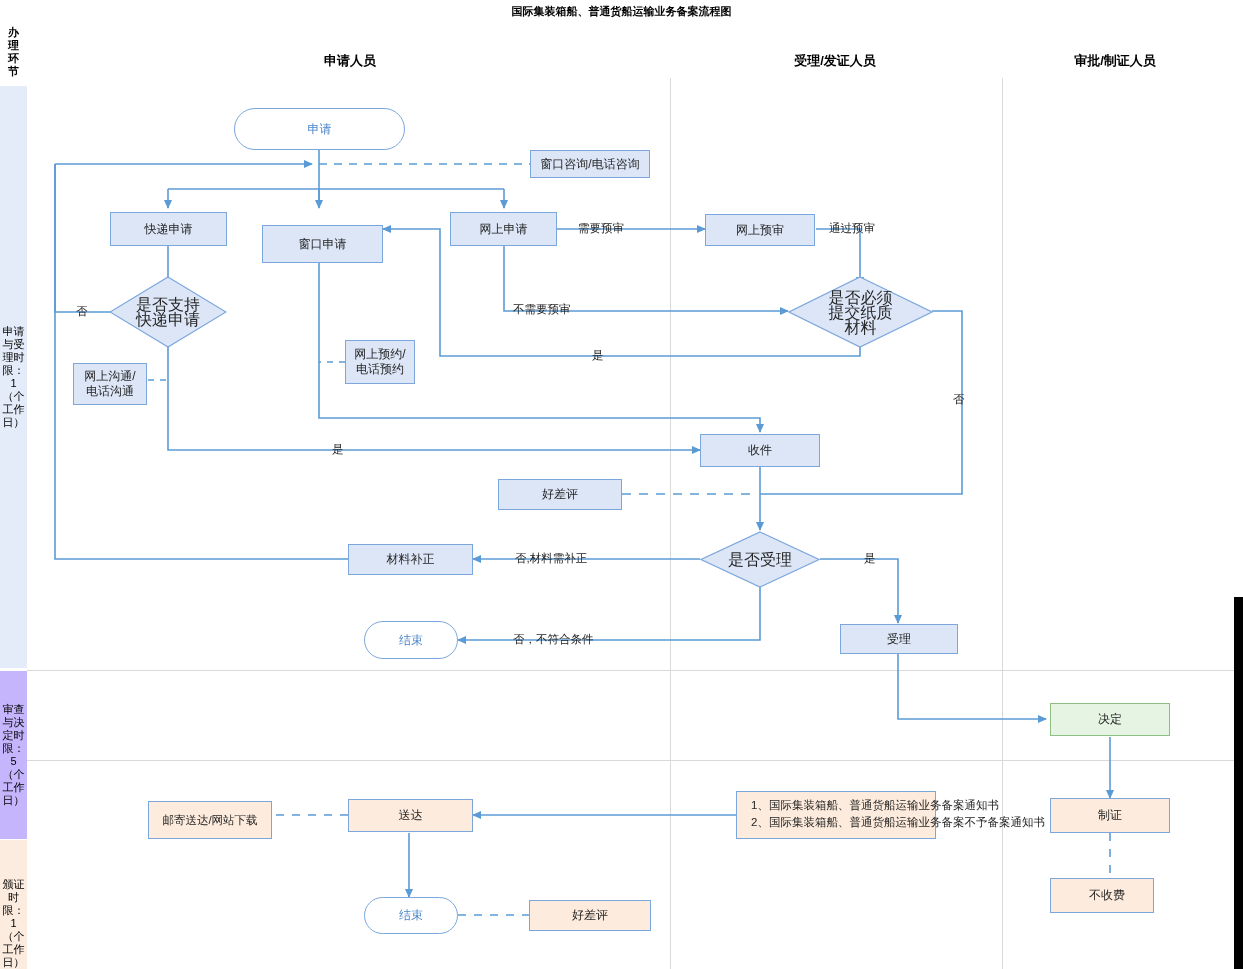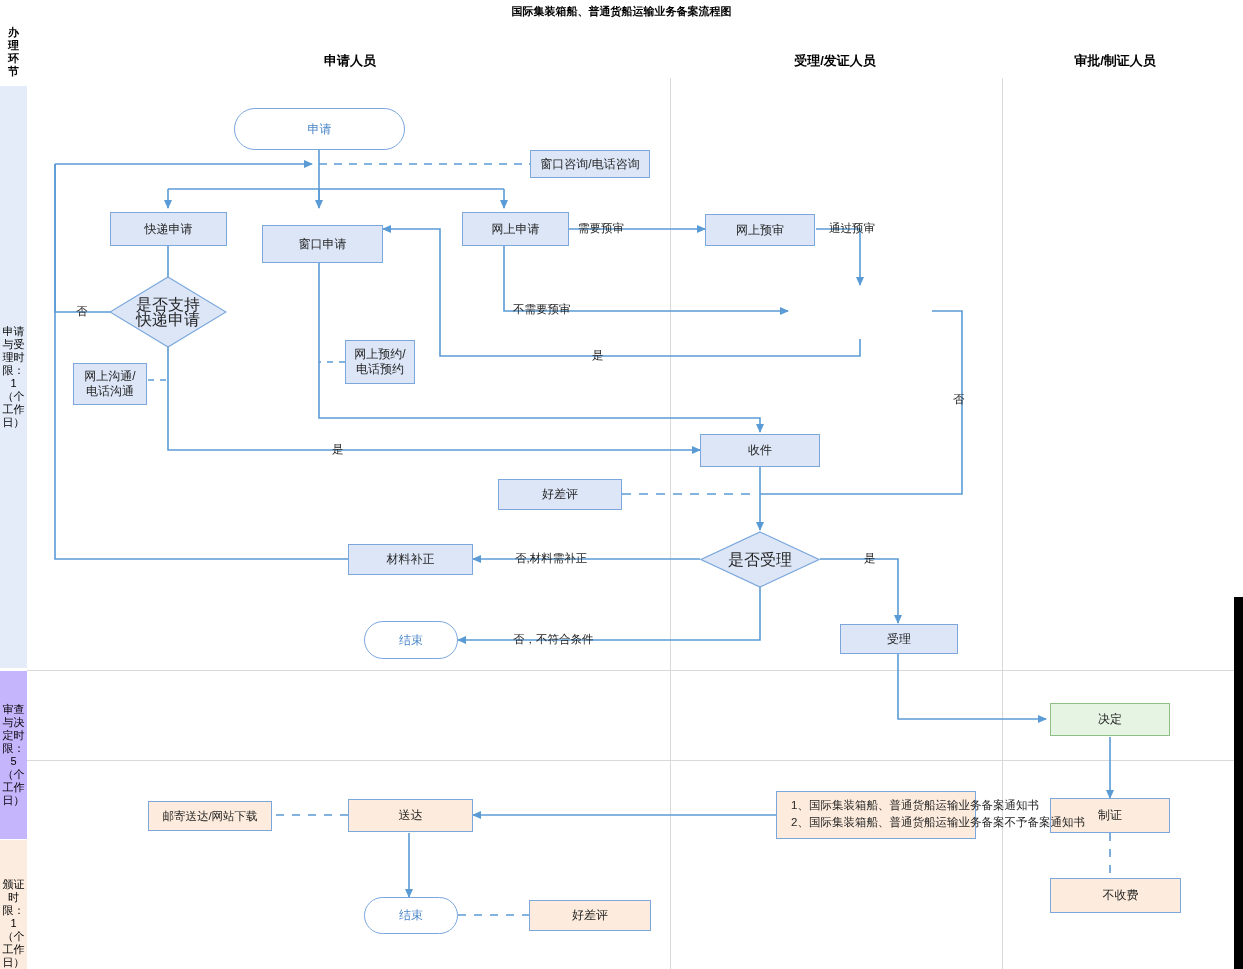--- a/index.html
+++ b/index.html
@@ -50,21 +50,21 @@
   .note-blue{
     background:#dce6f7;border:1px solid #7ba7dd;color:#262626;
   }
   .terminator{
     background:#ffffff;border:1px solid #7ba7dd;border-radius:22px;
     color:#4a86c8;
   }
   .notebox-orange{
     background:#fdecdd;border:1px solid #7ba7dd;color:#262626;
     font-size:11.5px;line-height:17px;text-align:left;
-    display:block;padding:5px 8px 5px 14px;margin-left:40px;
+    display:block;padding:5px 8px 5px 14px;
   }
   .notebox-orange div{white-space:nowrap;}
 
   
   .diamond{
     position:absolute;
   }
   .diamond svg{position:absolute;left:0;top:0;}
   .diamond .dtext{
     position:absolute;left:0;top:0;width:100%;height:100%;
@@ -187,37 +187,45 @@
   </div>
 
   <div class="abs node proc-blue" style="left:110px;top:212px;width:117px;height:34px;">
     <span>快递申请</span>
   </div>
 
   <div class="abs node proc-blue" style="left:262px;top:225px;width:121px;height:38px;">
     <span>窗口申请</span>
   </div>
 
-  <div class="abs node proc-blue" style="left:450px;top:212px;width:107px;height:34px;margin-left:12px;">
+  <div class="abs node proc-blue" style="left:450px;top:212px;width:107px;height:34px;">
     <span>网上申请</span>
   </div>
 
   <div class="abs node proc-blue" style="left:705px;top:214px;width:110px;height:32px;">
     <span>网上预审</span>
   </div>
 
   <div class="diamond" style="left:109px;top:276px;width:118px;height:72px;">
     <svg width="118" height="72">
       <polygon points="59,1 117,36 59,71 1,36" fill="#dce6f7" stroke="#7ba7dd" stroke-width="1.2"></polygon>
     </svg>
     <div class="dtext">
       <span style="display:block;width:72px;">是否支持快递申请</span>
     </div>
   </div>
 
+  <div class="diamond" style="left:788px;top:276px;width:145px;height:72px;">
+    <svg width="145" height="72">
+      <polygon points="72,1 144,36 72,71 1,36" fill="#dce6f7" stroke="#7ba7dd" stroke-width="1.2"></polygon>
+    </svg>
+    <div class="dtext">
+      <span style="display:block;width:74px;">是否必须提交纸质材料</span>
+    </div>
+  </div>
 
   <div class="abs node note-blue" style="left:73px;top:363px;width:74px;height:42px;">
     <span style="display:block;width:62px;">网上沟通/电话沟通</span>
   </div>
 
   <div class="abs node note-blue" style="left:345px;top:340px;width:70px;height:44px;">
     <span style="display:block;width:60px;">网上预约/电话预约</span>
   </div>
 
   <div class="abs node proc-blue" style="left:700px;top:434px;width:120px;height:33px;">
@@ -250,34 +258,34 @@
   </div>
 
   <div class="abs node proc-green" style="left:1050px;top:703px;width:120px;height:33px;">
     <span>决定</span>
   </div>
 
   <div class="abs node proc-orange" style="left:1050px;top:798px;width:120px;height:35px;">
     <span>制证</span>
   </div>
 
-  <div class="abs node proc-orange" style="left:1050px;top:878px;width:131px;height:35px;padding-left:10px;">
+  <div class="abs node proc-orange" style="left:1050px;top:878px;width:104px;height:35px;padding-left:10px;">
     <span>不收费</span>
   </div>
 
   <div class="abs notebox-orange" style="left:736px;top:791px;width:200px;height:48px;">
     <div>1、国际集装箱船、普通货船运输业务备案通知书</div>
     <div>2、国际集装箱船、普通货船运输业务备案不予备案通知书</div>
   </div>
 
   <div class="abs node proc-orange" style="left:348px;top:799px;width:125px;height:33px;">
     <span>送达</span>
   </div>
 
-  <div class="abs node proc-orange" style="left:148px;top:801px;width:124px;height:30px;">
+  <div class="abs node proc-orange" style="left:148px;top:801px;width:124px;height:38px;">
     <span style="font-size:11.5px;">邮寄送达/网站下载</span>
   </div>
 
   <div class="abs node terminator" style="left:364px;top:897px;width:94px;height:37px;">
     <span>结束</span>
   </div>
 
   <div class="abs node proc-orange" style="left:529px;top:900px;width:122px;height:31px;">
     <span>好差评</span>
   </div>

